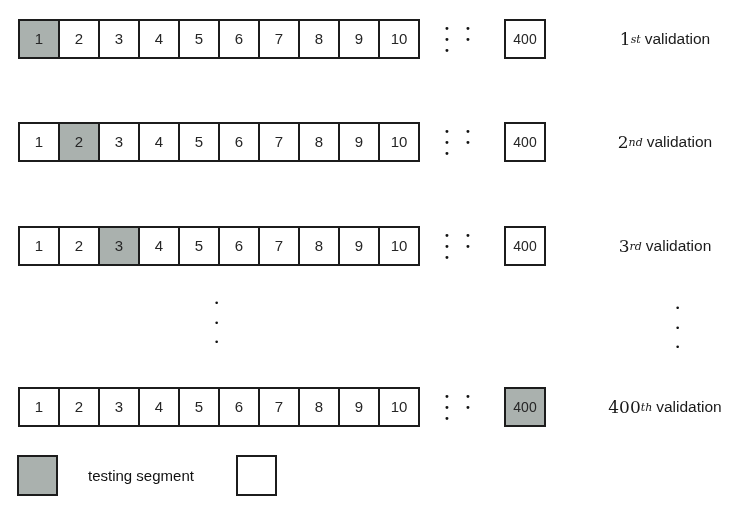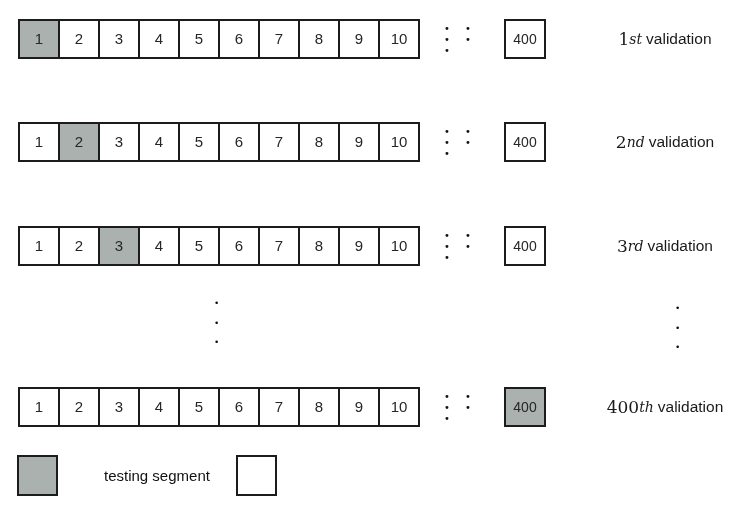--- a/index.html
+++ b/index.html
@@ -43,21 +43,21 @@
     padding-left:6px;box-sizing:border-box;
   }
   .rowlabel{
     position:absolute;left:590px;top:0;width:150px;height:40px;
     display:flex;align-items:center;justify-content:center;
     font-size:15.5px;white-space:nowrap;
   }
   .ord-base{font-family:"DejaVu Serif", serif;font-size:17px;}
   .ord-sup{
     font-family:"DejaVu Serif", serif;font-style:italic;
-    font-size:14px;vertical-align:6px;margin-right:4px;
+    font-size:11px;vertical-align:6px;margin-right:4px;
   }
   .vdots{
     position:absolute;
     font-size:9px;line-height:19.5px;color:#111;
     white-space:pre-line;text-align:center;
     font-family:"DejaVu Sans", sans-serif;
   }
   #vdots-middle{left:214px;top:294px;}
   #vdots-right{left:675px;top:299px;}
   .legend{position:absolute;left:0;top:455px;width:736px;height:42px;}
@@ -66,21 +66,21 @@
     box-sizing:border-box;width:41px;height:41px;
     border:2px solid var(--border,#1c1c1c);
   }
   #swatch-testing{left:17px;background:var(--test-fill,#aab1ae);}
   #swatch-training{left:236px;background:var(--train-fill,#ffffff);}
   .legend-label{
     position:absolute;top:0;height:41px;
     display:flex;align-items:center;
     font-size:15px;color:#111;
   }
-  #legend-label-testing{left:88px;margin-left:16px;}
+  #legend-label-testing{left:88px;}
   #legend-label-training{left:307px;}
 </style>
 </head>
 <body>
 
 <div id="canvas">
 
   <div class="vrow" style="top:19px;">
     <div class="cells">
       <div class="cell test">1</div>

